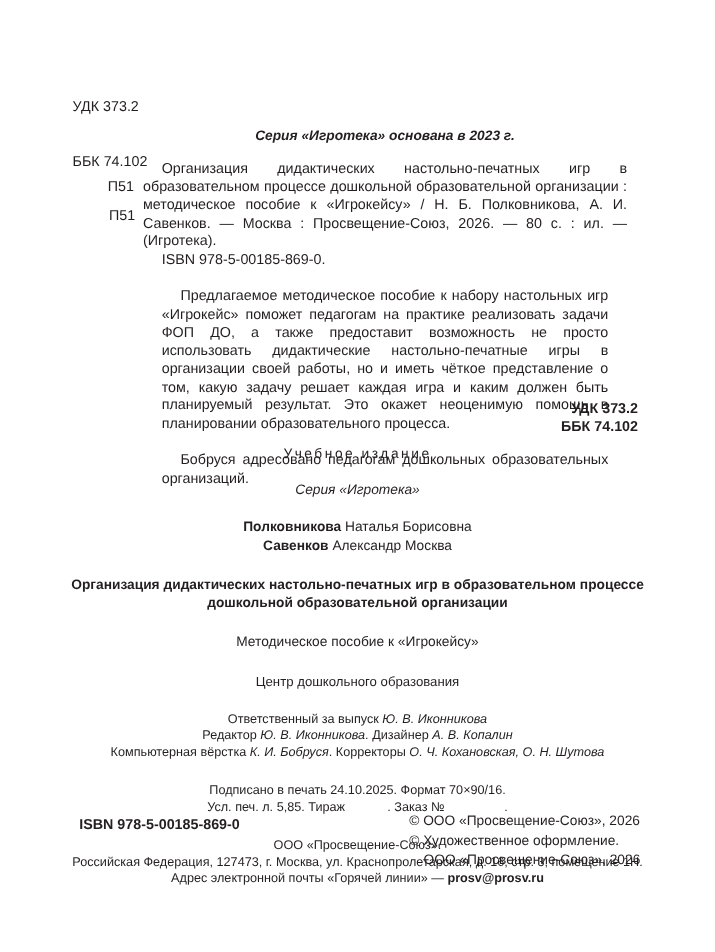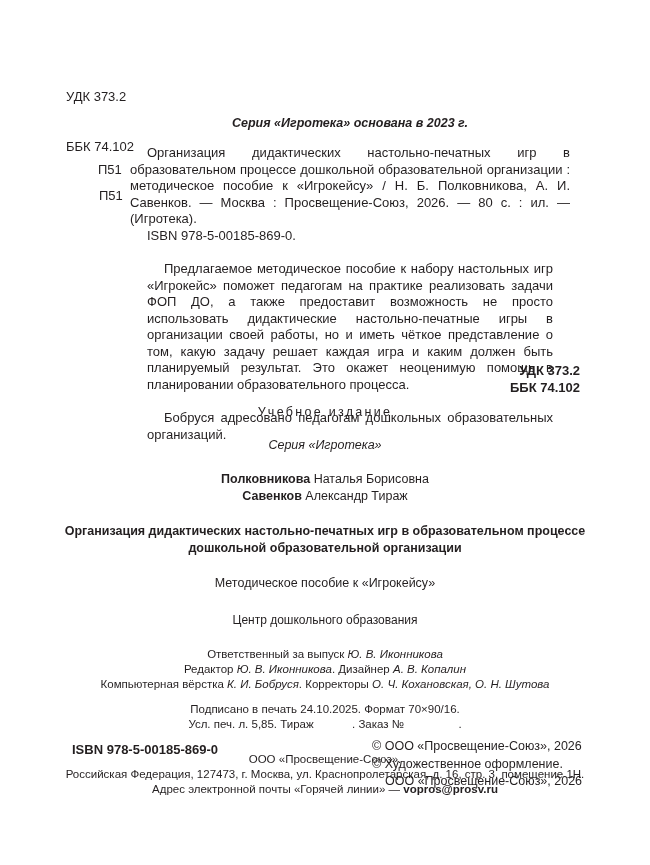--- a/index.html
+++ b/index.html
@@ -139,21 +139,21 @@
     line-height: 16px;
   }
   .staff {
     margin-top: 19px;
     font-size: 11.5px;
     line-height: 15px;
   }
   .staff .ln { display: block; }
   .staff i { font-style: italic; }
   .print-info {
-    margin-top: 10px;
+    margin-top: 20px;
     font-size: 11.5px;
     line-height: 15px;
   }
   .print-info .ln { display: block; white-space: pre; }
   .publisher {
     margin-top: 20px;
     font-size: 11.5px;
     line-height: 15px;
   }
   .publisher .ln { display: block; }
@@ -213,21 +213,21 @@
   </div>
 
   <div class="imprint">
 
     <div class="edition-type">Учебное издание</div>
 
     <div class="series-name">Серия «Игротека»</div>
 
     <div class="authors">
       <span class="ln"><b>Полковникова</b><span> Наталья Борисовна</span></span>
-      <span class="ln"><b>Савенков</b><span> Александр Тираж</span></span>
+      <span class="ln"><b>Савенков</b><span> Александр Москва</span></span>
     </div>
 
     <div class="book-title">
       <span class="ln">Организация дидактических настольно-печатных игр в образовательном процессе</span>
       <span class="ln">дошкольной образовательной организации</span>
     </div>
 
     <div class="subtitle">Методическое пособие к «Игрокейсу»</div>
 
     <div class="department">Центр дошкольного образования</div>
@@ -239,21 +239,21 @@
     </div>
 
     <div class="print-info">
       <span class="ln">Подписано в печать 24.10.2025. Формат 70×90/16.</span>
       <span class="ln">Усл. печ. л. 5,85. Тираж            . Заказ №                 .</span>
     </div>
 
     <div class="publisher">
       <span class="ln">ООО «Просвещение-Союз».</span>
       <span class="ln">Российская Федерация, 127473, г. Москва, ул. Краснопролетарская, д. 16, стр. 3, помещение 1Н.</span>
-      <span class="ln"><span>Адрес электронной почты «Горячей линии» — </span><b>vopros@prosv.ru</b></span>
+      <span class="ln"><span>Адрес электронной почты «Горячей линии» — </span><b>prosv@prosv.ru</b></span>
     </div>
 
   </div>
 
   <div class="footer">
     <div class="footer-isbn">ISBN 978-5-00185-869-0</div>
     <div class="copyright">
       <span class="ln">© ООО «Просвещение-Союз», 2026</span>
       <span class="ln">© Художественное оформление.</span>
       <span class="ln pad">ООО «Просвещение-Союз», 2026</span>

